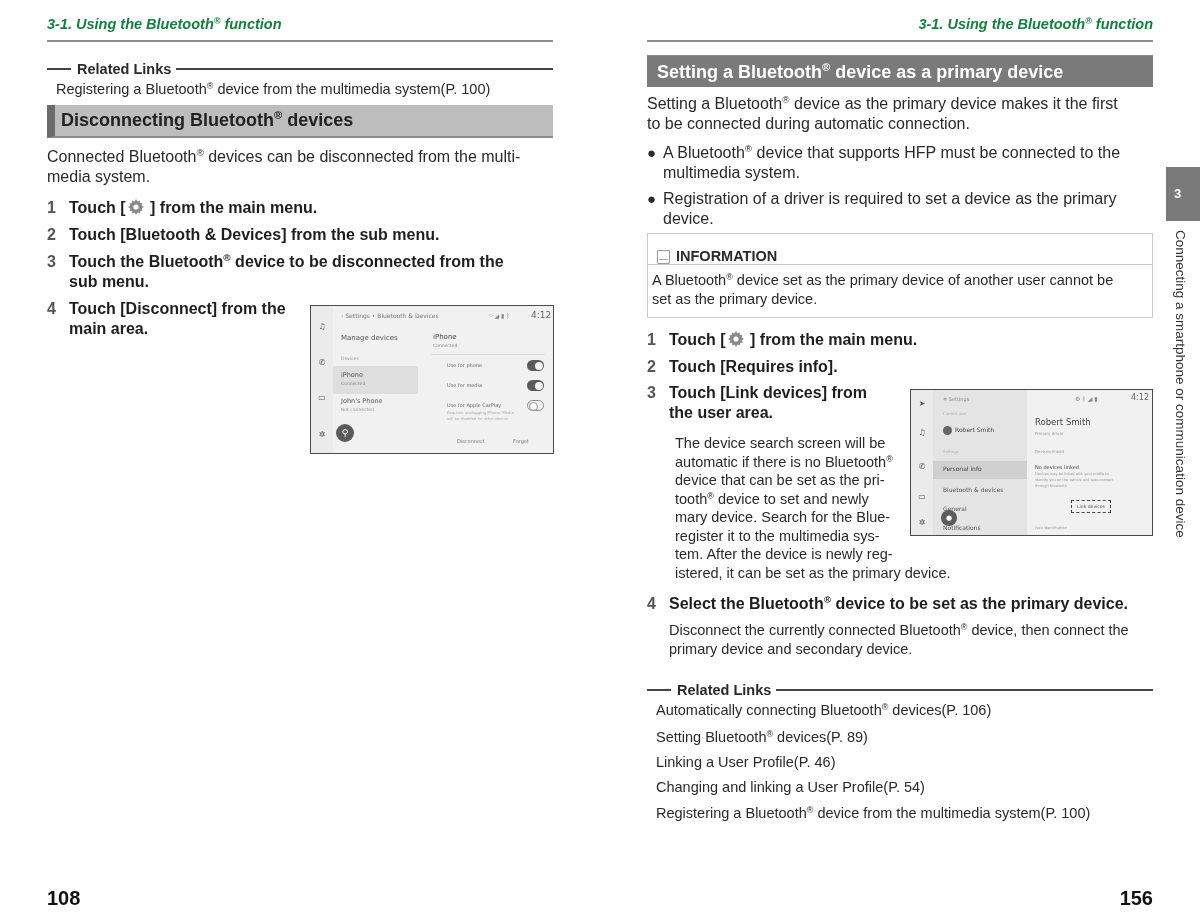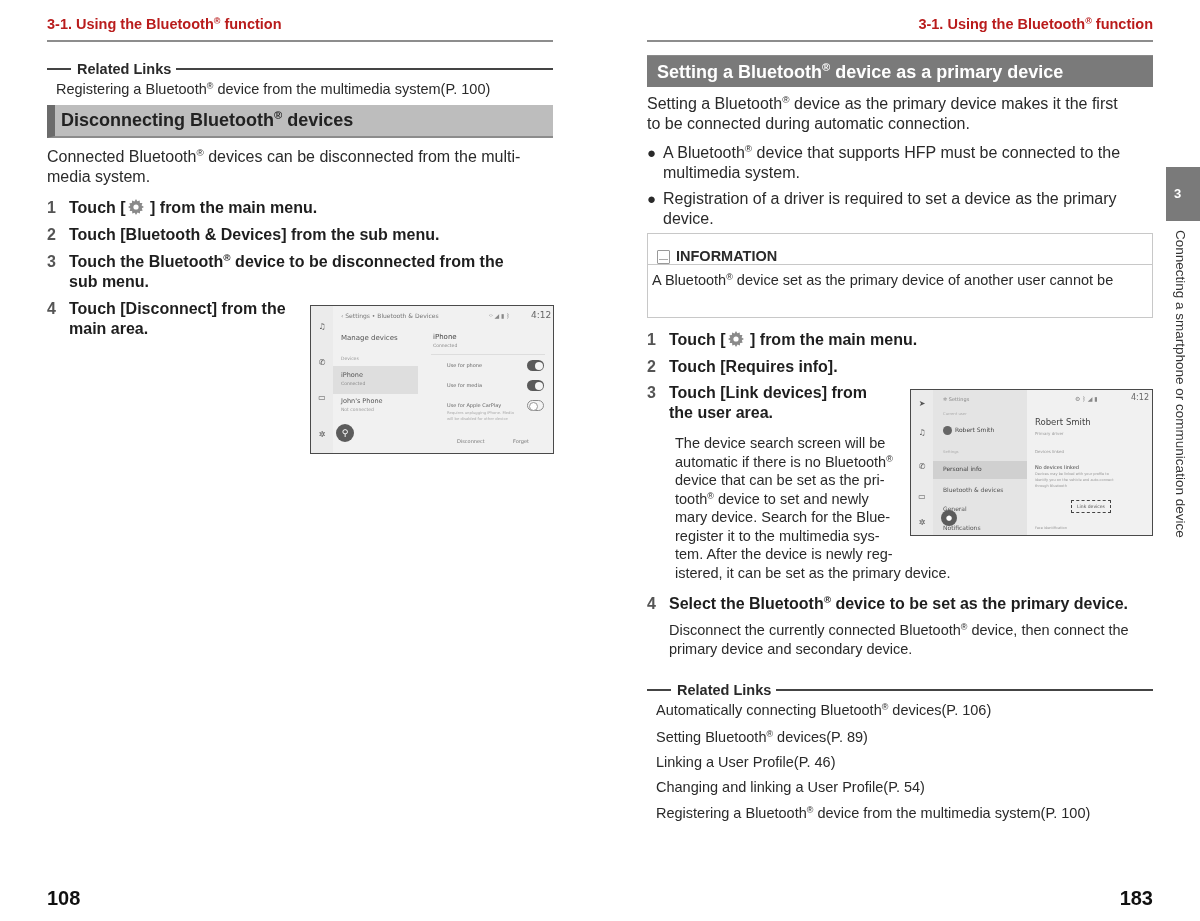--- a/index.html
+++ b/index.html
@@ -4,21 +4,21 @@
 <style>
   * { box-sizing: border-box; margin: 0; padding: 0; }
   html, body { width: 1200px; height: 921px; background: #ffffff; overflow: hidden; }
   body { font-family: "Liberation Sans", sans-serif; color: #2a2a2a; position: relative; }
   sup { font-size: 0.62em; vertical-align: 0.6em; line-height: 0; }
 
   .page { position: absolute; top: 0; height: 921px; }
   .page.left { left: 47px; width: 506px; }
   .page.right { left: 647px; width: 506px; }
 
-  .running-head { position: absolute; top: 16px; font-size: 14.5px; font-weight: bold; color: #b91c1c; white-space: nowrap; }
+  .running-head { position: absolute; top: 16px; font-size: 14.5px; font-weight: bold; color: #15803d; white-space: nowrap; font-style: italic; }
   .page.left .running-head { left: 0; }
   .page.right .running-head { right: 0; }
   .head-rule { position: absolute; top: 40px; left: 0; width: 506px; height: 2px; background: #8d8d8d; }
 
   .related-header { position: absolute; left: 0; width: 506px; display: flex; align-items: center; font-size: 14.5px; font-weight: bold; margin-top: 7px; }
   .related-header .dash-l { width: 24px; height: 1.5px; background: #444; margin-right: 6px; }
   .related-header .dash-r { flex: 1; height: 1.5px; background: #444; margin-left: 5px; }
   .related-link { position: absolute; left: 9px; font-size: 14.5px; color: #2a2a2a; white-space: nowrap; }
 
   .section-bar-light { position: absolute; left: 0; width: 506px; height: 33px; background: #bdbdbd; border-left: 8px solid #6b6b6b; border-bottom: 2px solid #8c8c8c; padding-left: 6px; font-size: 18px; font-weight: bold; color: #222; line-height: 31px; }
@@ -162,20 +162,21 @@
     <div>device.</div>
   </div>
 
   <div class="info-box">
     <div class="info-head">
         <span class="book"></span>
         <span>INFORMATION</span>
       </div>
     <div class="info-body">
       <div><span>A Bluetooth</span><sup>®</sup><span> device set as the primary device of another user cannot be</span></div>
+      <div>set as the primary device.</div>
     </div>
   </div>
 
   <div class="step" style="top:330px; width:506px;">
     <span class="num">1</span>
     <span class="txt"><span>Touch [</span><svg class="gear-inline" viewBox="0 0 16 16">
           <path fill="#8a8a8a" d="M8 0l1.3 2.2 2.4-.8.2 2.5 2.5.2-.8 2.4L16 8l-2.2 1.3.8 2.4-2.5.2-.2 2.5-2.4-.8L8 16l-1.3-2.2-2.4.8-.2-2.5-2.5-.2.8-2.4L0 8l2.2-1.3-.8-2.4 2.5-.2.2-2.5 2.4.8z"></path>
           <circle cx="8" cy="8" r="2.6" fill="#fff"></circle>
         </svg><span> ] from the main menu.</span></span>
   </div>
@@ -245,19 +246,19 @@
     <span class="dash-l"></span>
       <span>Related Links</span>
       <span class="dash-r"></span>
   </div>
   <div class="related-link" style="top:702px;"><span>Automatically connecting Bluetooth</span><sup>®</sup><span> devices(P. 106)</span></div>
   <div class="related-link" style="top:729px;"><span>Setting Bluetooth</span><sup>®</sup><span> devices(P. 89)</span></div>
   <div class="related-link" style="top:754px;"><span>Linking a User Profile(P. 46)</span></div>
   <div class="related-link" style="top:779px;"><span>Changing and linking a User Profile(P. 54)</span></div>
   <div class="related-link" style="top:805px;"><span>Registering a Bluetooth</span><sup>®</sup><span> device from the multimedia system(P. 100)</span></div>
 
-  <div class="page-num" style="right:0;">183</div>
+  <div class="page-num" style="right:0;">156</div>
 </div>
 
 <div class="tab-3">3</div>
 <div class="side-text">
     <span>Connecting a smartphone or communication device</span>
   </div>
 
 </body></html>

